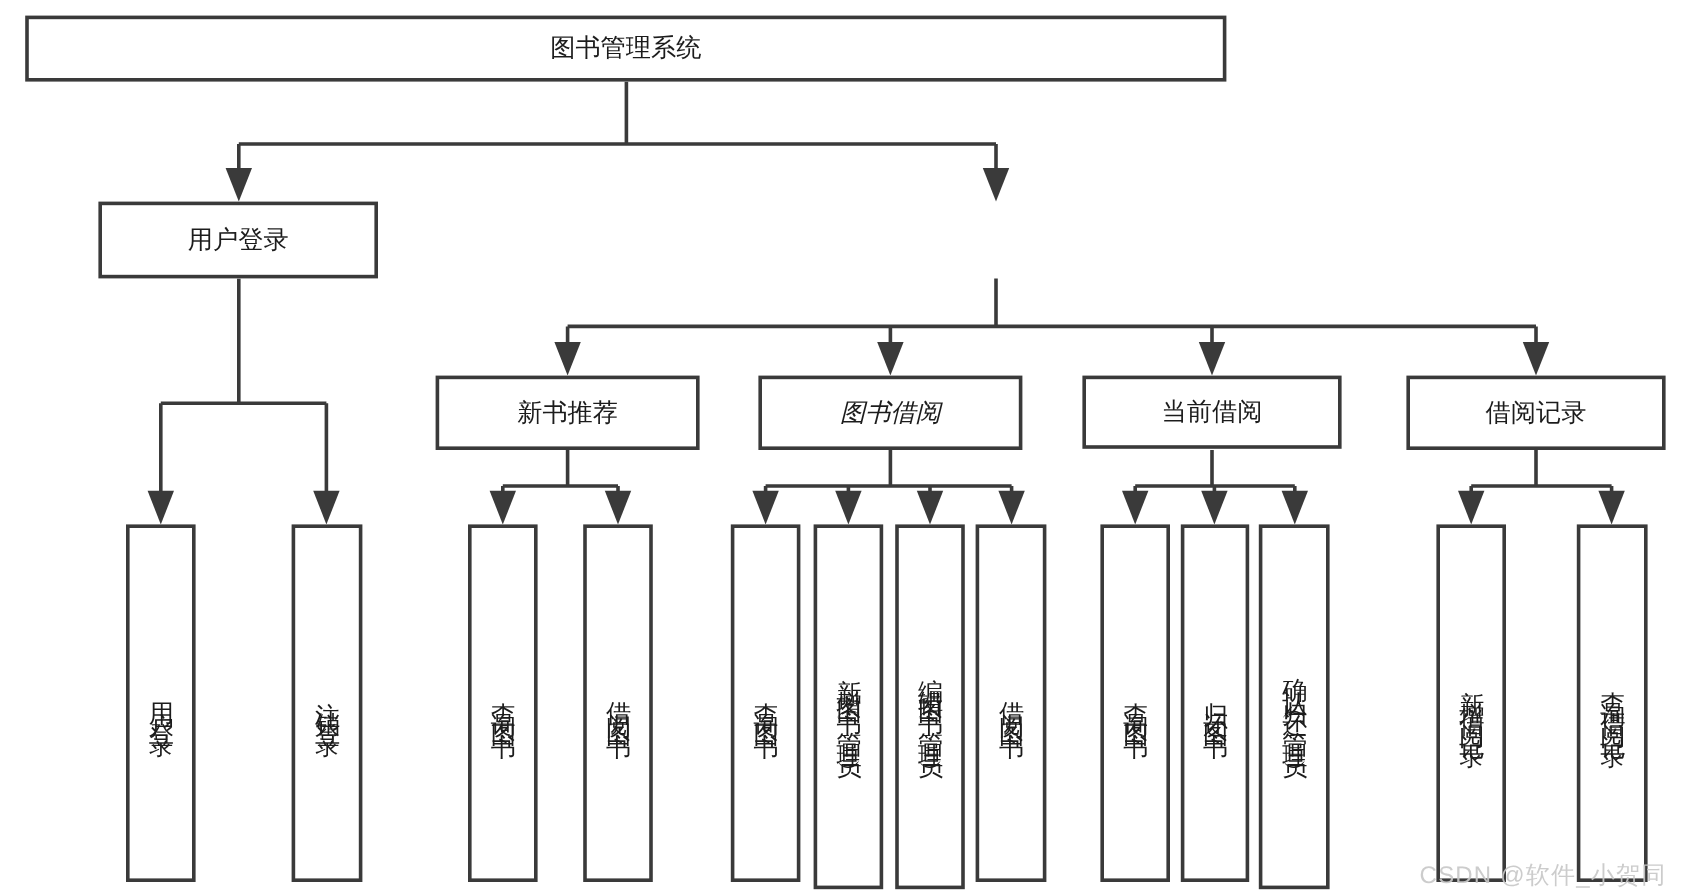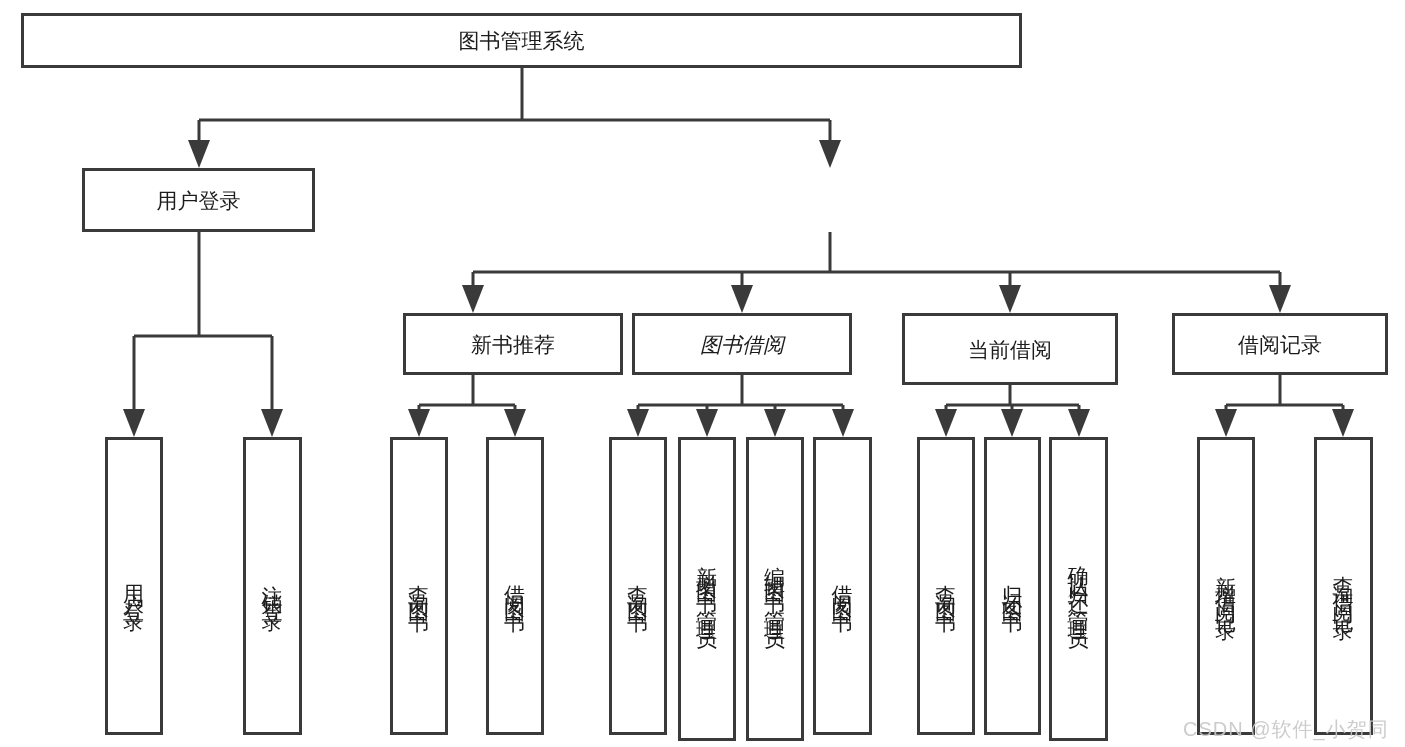--- a/index.html
+++ b/index.html
@@ -92,27 +92,27 @@
   </svg>
 
   <div class="box" style="left:21px; top:13px; width:1001px; height:55px;">
     <span>图书管理系统</span>
   </div>
 
   <div class="box" style="left:82px; top:168px; width:233px; height:64px;">
     <span>用户登录</span>
   </div>
 
-  <div class="box" style="left:363px; top:313px; width:220px; height:62px;margin-left:40px;">
+  <div class="box" style="left:363px; top:313px; width:220px; height:62px;">
     <span>新书推荐</span>
   </div>
   <div class="box" style="left:632px; top:313px; width:220px; height:62px;font-style:italic;">
     <span>图书借阅</span>
   </div>
-  <div class="box" style="left:902px; top:313px; width:216px; height:72px;">
+  <div class="box" style="left:902px; top:313px; width:216px; height:61px;">
     <span>当前借阅</span>
   </div>
   <div class="box" style="left:1172px; top:313px; width:216px; height:62px;align-items:center;">
     <span>借阅记录</span>
   </div>
 
   <div class="box v" style="left:105px; top:437px; width:58px; height:298px;">
     <span>用户登录</span>
   </div>
   <div class="box v" style="left:243px; top:437px; width:59px; height:298px;">

